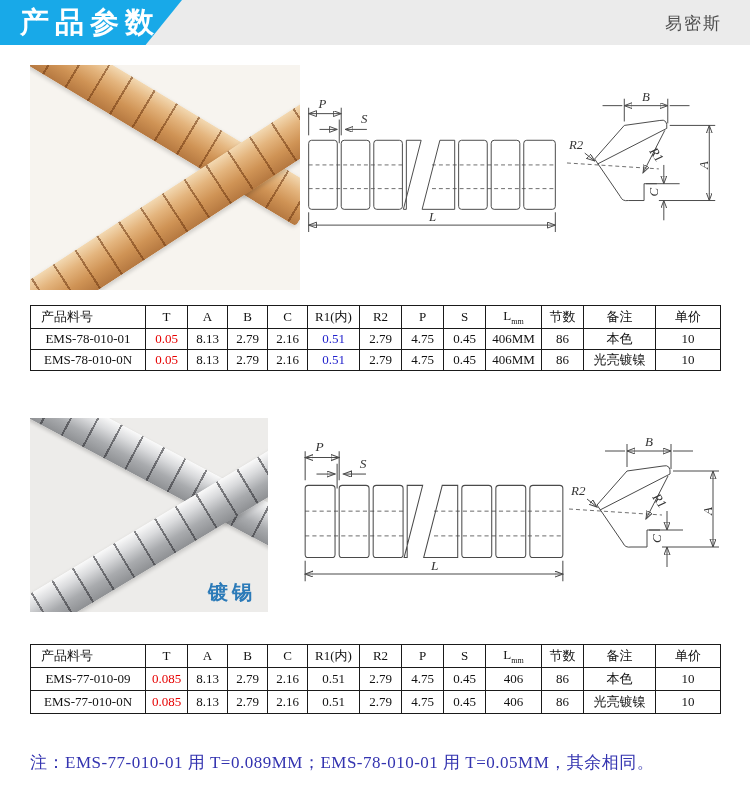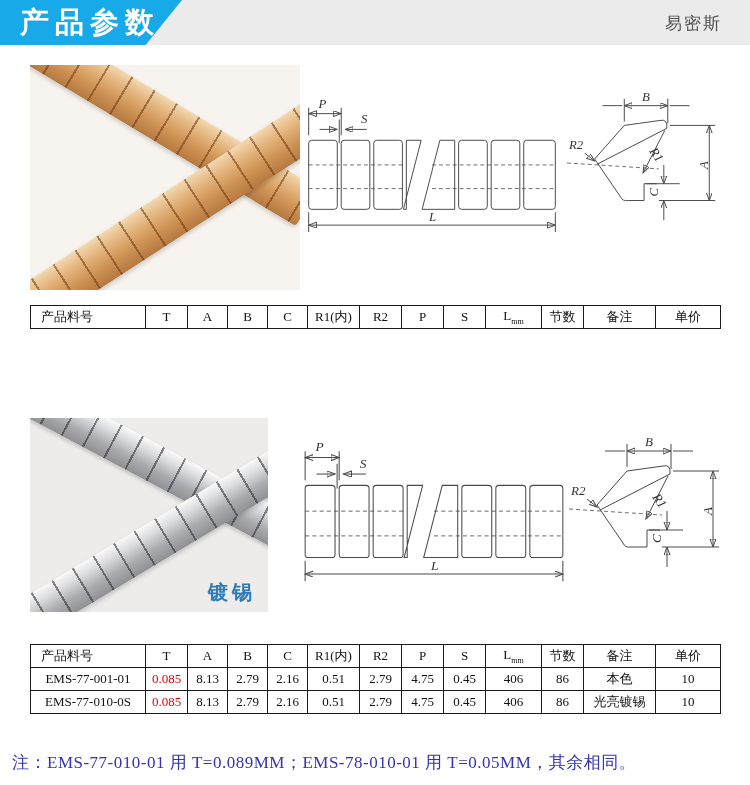--- a/index.html
+++ b/index.html
@@ -54,21 +54,21 @@
   .spec-table th, .spec-table td { border:1px solid #1a1a1a; padding:0 2px; overflow:hidden; white-space:nowrap; }
   .spec-table th { font-weight:normal; height:23px; text-align:center; }
   .spec-table th:first-child { text-align:left; padding-left:10px; }
   .t1 td { height:21px; }
   .t2 td { height:23px; }
   .c-red  { color:#e60000; }
   .c-blue { color:#2222cc; }
   .l-sub { font-size:8px; font-style:normal; }
 
   
-  .note { position:absolute; left:12px; top:751px; width:700px; font-size:17px;
+  .note { position:absolute; left:30px; top:751px; width:700px; font-size:17px;
           color:#3434b0; letter-spacing:.5px; }
 </style>
 </head>
 <body>
 
 <div class="page">
 
   <div class="banner">
     <div class="banner-accent"></div>
     <div class="banner-title">产品参数</div>
@@ -165,20 +165,50 @@
           <th>R2</th>
           <th>P</th>
           <th>S</th>
           <th>L<sub class="l-sub">mm</sub></th>
           <th>节数</th>
           <th>备注</th>
           <th>单价</th>
         </tr>
       </thead>
       <tbody>
+        <tr>
+          <td>EMS-78-010-01</td>
+          <td class="c-red">0.05</td>
+          <td>8.13</td>
+          <td>2.79</td>
+          <td>2.16</td>
+          <td class="c-blue">0.51</td>
+          <td>2.79</td>
+          <td>4.75</td>
+          <td>0.45</td>
+          <td>406MM</td>
+          <td>86</td>
+          <td>本色</td>
+          <td>10</td>
+        </tr>
+        <tr>
+          <td>EMS-78-010-0N</td>
+          <td class="c-red">0.05</td>
+          <td>8.13</td>
+          <td>2.79</td>
+          <td>2.16</td>
+          <td class="c-blue">0.51</td>
+          <td>2.79</td>
+          <td>4.75</td>
+          <td>0.45</td>
+          <td>406MM</td>
+          <td>86</td>
+          <td>光亮镀镍</td>
+          <td>10</td>
+        </tr>
       </tbody>
     </table>
 
   <div class="photo photo2">
     <div class="strip silver p2b"></div>
     <div class="strip silver p2a"></div>
     <div class="tin-label">镀锡</div>
   </div>
 
   <svg class="drawing d3" viewBox="0 0 260 150">
@@ -259,47 +289,47 @@
           <th>P</th>
           <th>S</th>
           <th>L<sub class="l-sub">mm</sub></th>
           <th>节数</th>
           <th>备注</th>
           <th>单价</th>
         </tr>
       </thead>
       <tbody>
         <tr>
-          <td>EMS-77-001-01</td>
+          <td>EMS-77-010-09</td>
           <td class="c-red">0.085</td>
           <td>8.13</td>
           <td>2.79</td>
           <td>2.16</td>
           <td>0.51</td>
           <td>2.79</td>
           <td>4.75</td>
           <td>0.45</td>
           <td>406</td>
           <td>86</td>
           <td>本色</td>
           <td>10</td>
         </tr>
         <tr>
-          <td>EMS-77-010-0S</td>
+          <td>EMS-77-010-0N</td>
           <td class="c-red">0.085</td>
           <td>8.13</td>
           <td>2.79</td>
           <td>2.16</td>
           <td>0.51</td>
           <td>2.79</td>
           <td>4.75</td>
           <td>0.45</td>
           <td>406</td>
           <td>86</td>
-          <td>光亮镀锡</td>
+          <td>光亮镀镍</td>
           <td>10</td>
         </tr>
       </tbody>
     </table>
 
   <div class="note">注：EMS-77-010-01 用 T=0.089MM；EMS-78-010-01 用 T=0.05MM，其余相同。</div>
 
 </div>
 
 </body></html>

